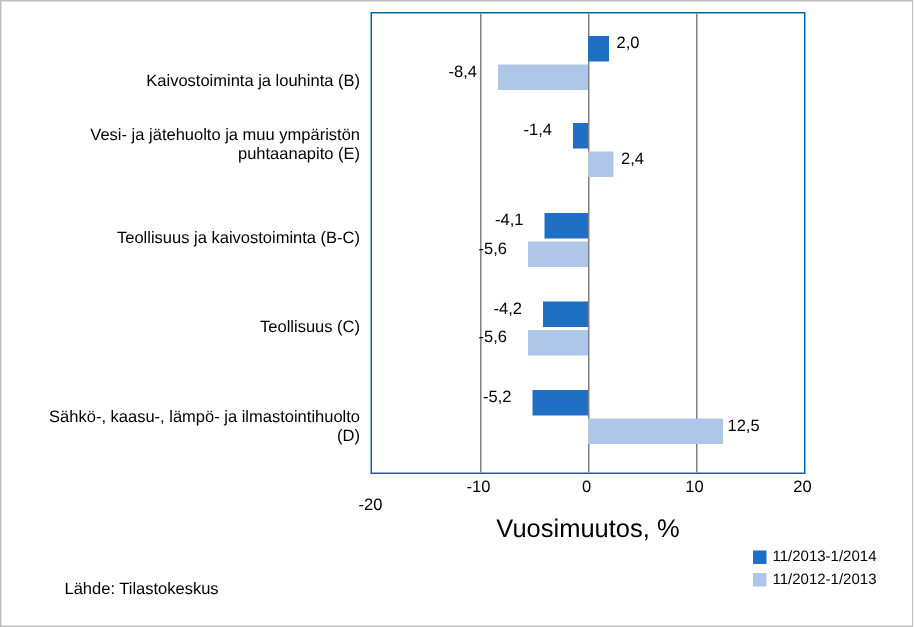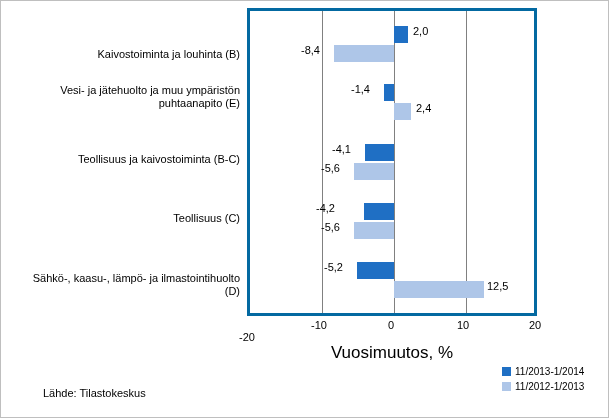--- a/index.html
+++ b/index.html
@@ -23,21 +23,21 @@
     border: 1px solid #bfbfbf;
     box-sizing: border-box;
   }
   
   #plot {
     position: absolute;
     left: 247px;
     top: 8px;
     width: 290px;
     height: 308px;
-    border: 3px solid #0369a1;
+    border: 1px solid #0369a1;
     box-sizing: border-box;
     background: #ffffff;
     text-decoration: underline;
   }
   .gridline {
     position: absolute;
     top: 0;
     bottom: 0;
     width: 1px;
     background: #808080;
@@ -146,21 +146,21 @@
   <div class="barlabel" style="left:101px; top:70px;">-1,4</div>
   <div class="bar s1" style="left:144px; top:92px; width:17.3px;"></div>
   <div class="barlabel" style="left:166px; top:89px;">2,4</div>
 
   <div class="bar s0" style="left:114.5px; top:133px; width:29.5px;"></div>
   <div class="barlabel" style="left:82px; top:130px;text-align:center;">-4,1</div>
   <div class="bar s1" style="left:103.7px; top:152px; width:40.3px;"></div>
   <div class="barlabel" style="left:71px; top:149px;">-5,6</div>
 
   <div class="bar s0" style="left:113.8px; top:192px; width:30.2px;"></div>
-  <div class="barlabel" style="left:66px; top:189px;">-4,2</div>
+  <div class="barlabel" style="left:81px; top:189px;">-4,2</div>
   <div class="bar s1" style="left:103.7px; top:211px; width:40.3px;"></div>
   <div class="barlabel" style="left:71px; top:208px;">-5,6</div>
 
   <div class="bar s0" style="left:106.6px; top:251px; width:37.4px;"></div>
   <div class="barlabel" style="left:74px; top:248px;">-5,2</div>
   <div class="bar s1" style="left:144px; top:270px; width:90px;"></div>
   <div class="barlabel" style="left:237px; top:267px;">12,5</div>
 </div>
 
 <div class="xtick" style="left:227px;margin-top:12px;">-20</div>

